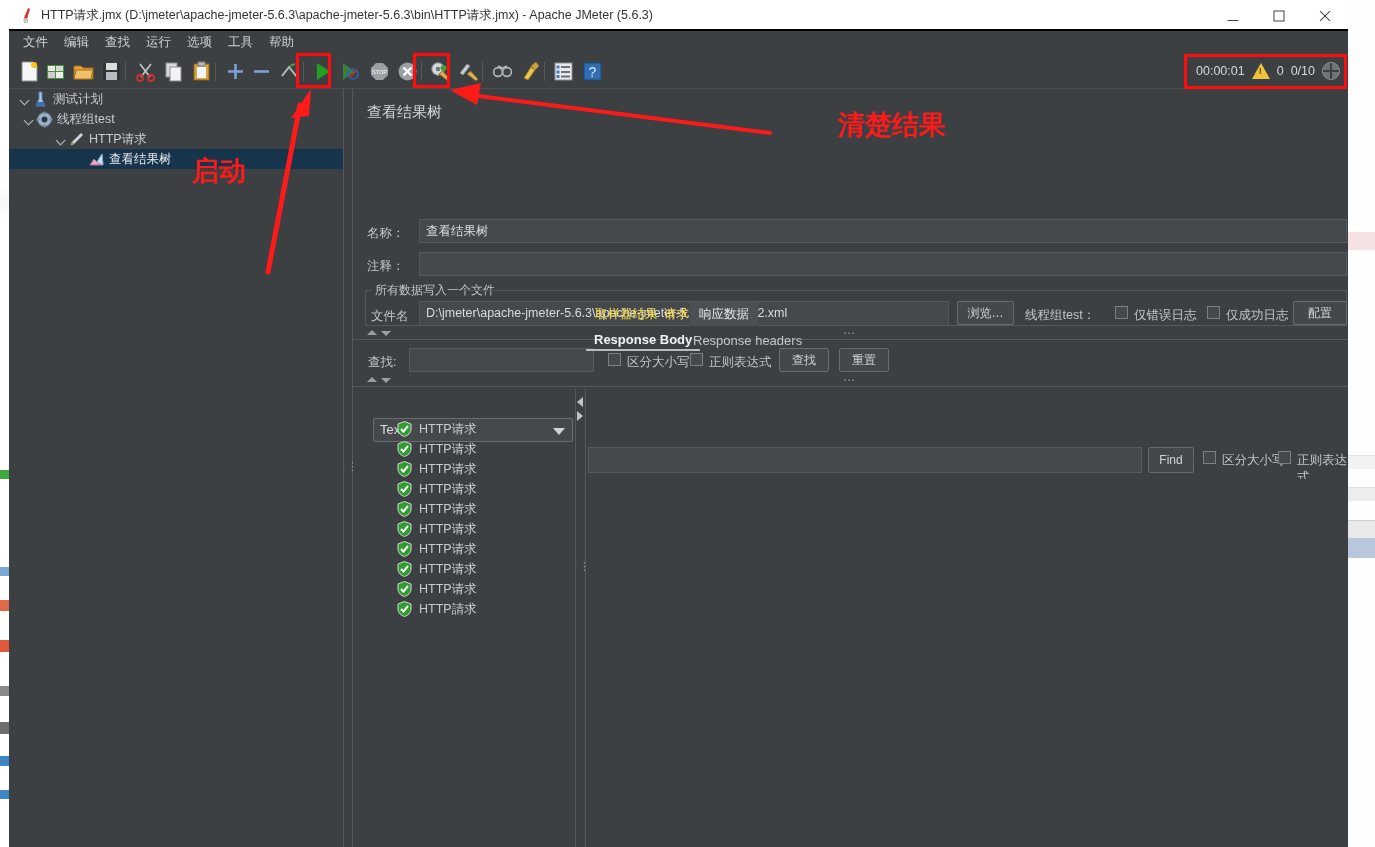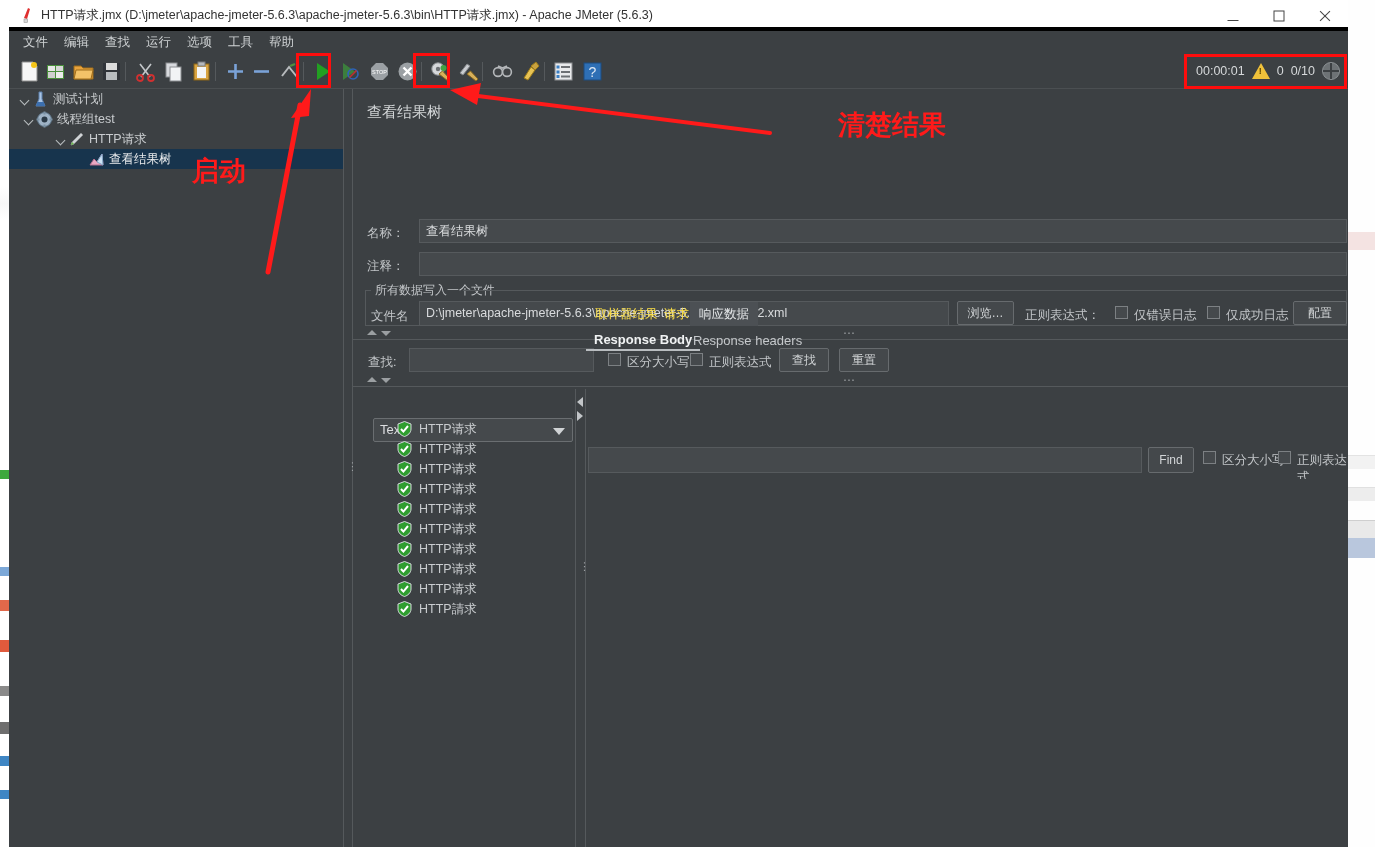--- a/index.html
+++ b/index.html
@@ -16,21 +16,21 @@
   .bg-left { left: 0; top: 0; width: 9px; height: 847px;
              background: linear-gradient(to bottom,#fff 0%,#fff 22%,#f7f7f7 24%,#fff 26%,#fff 100%); }
   .bg-right { left: 1348px; top: 0; width: 27px; height: 847px; background: #fefefe; }
   .bg-chip { position: absolute; }
 
   
   .win { position: absolute; left: 9px; top: 0; width: 1339px; height: 847px; background: #3c4043; }
 
   
   .titlebar { position: absolute; left: 0; top: 0; width: 1339px; height: 31px;
-              background: #ffffff; border-bottom: 4px solid #000000; }
+              background: #ffffff; border-bottom: 2px solid #000000; }
   .tb-icon { position: absolute; left: 10px; top: 7px; width: 16px; height: 17px; }
   .tb-title { position: absolute; left: 32px; top: 7px; font-size: 12.5px; color: #333; white-space: nowrap;
               font-family: "Liberation Sans", sans-serif; }
   .tb-btns { position: absolute; right: 0; top: 0; height: 31px; display: flex; }
   .tb-btn { width: 46px; height: 31px; position: relative; }
   .tb-btn i { position: absolute; left: 50%; top: 50%; }
   .min-g { width: 11px; height: 1px; background: #444; transform: translate(-50%,4px); }
   .max-g { width: 11px; height: 11px; border: 1px solid #444; transform: translate(-50%,-50%); }
   .cls-g, .cls-g2 { width: 14px; height: 1px; background: #444; transform-origin: center; }
   .cls-g  { transform: translate(-50%,-50%) rotate(45deg); }
@@ -365,21 +365,21 @@
       <div class="finput" style="left:66px; top:163px; width:928px;"></div>
 
       <div class="grpbox" style="left:12px; top:201px; width:982px; height:36px;"></div>
       <div class="hdivider" style="left:12px; top:201px; width:8px;"></div>
       <div class="grplab" style="left:18px; top:193px;">所有数据写入一个文件</div>
       <div class="hdivider" style="left:110px; top:201px; width:884px;"></div>
 
       <div class="flabel" style="left:18px; top:219px;">文件名</div>
       <div class="finput" style="left:66px; top:212px; width:530px; height:25px;">D:\jmeter\apache-jmeter-5.6.3\apache-jmeter-5.6.3\bin\log4j2.xml</div>
       <div class="fbtn" style="left:604px; top:212px; width:57px;">浏览…</div>
-      <div class="flabel" style="left:672px; top:218px;">正则表达式：</div>
+      <div class="flabel" style="left:672px; top:218px;">线程组test：</div>
       <div class="chk" style="left:762px; top:217px;"></div>
       <div class="flabel" style="left:781px; top:218px;">仅错误日志</div>
       <div class="chk" style="left:854px; top:217px;"></div>
       <div class="flabel" style="left:873px; top:218px;">仅成功日志</div>
       <div class="fbtn" style="left:940px; top:212px; width:54px;">配置</div>
 
       <div class="splitrow" style="left:0px; top:240px; width:995px;">
         <span class="sp-tri sp-up" style="left:14px; top:1px;"></span>
         <span class="sp-tri sp-dn" style="left:28px; top:2px;"></span>
         <span class="sp-dots" style="left:490px; top:0px;">⋯</span>

